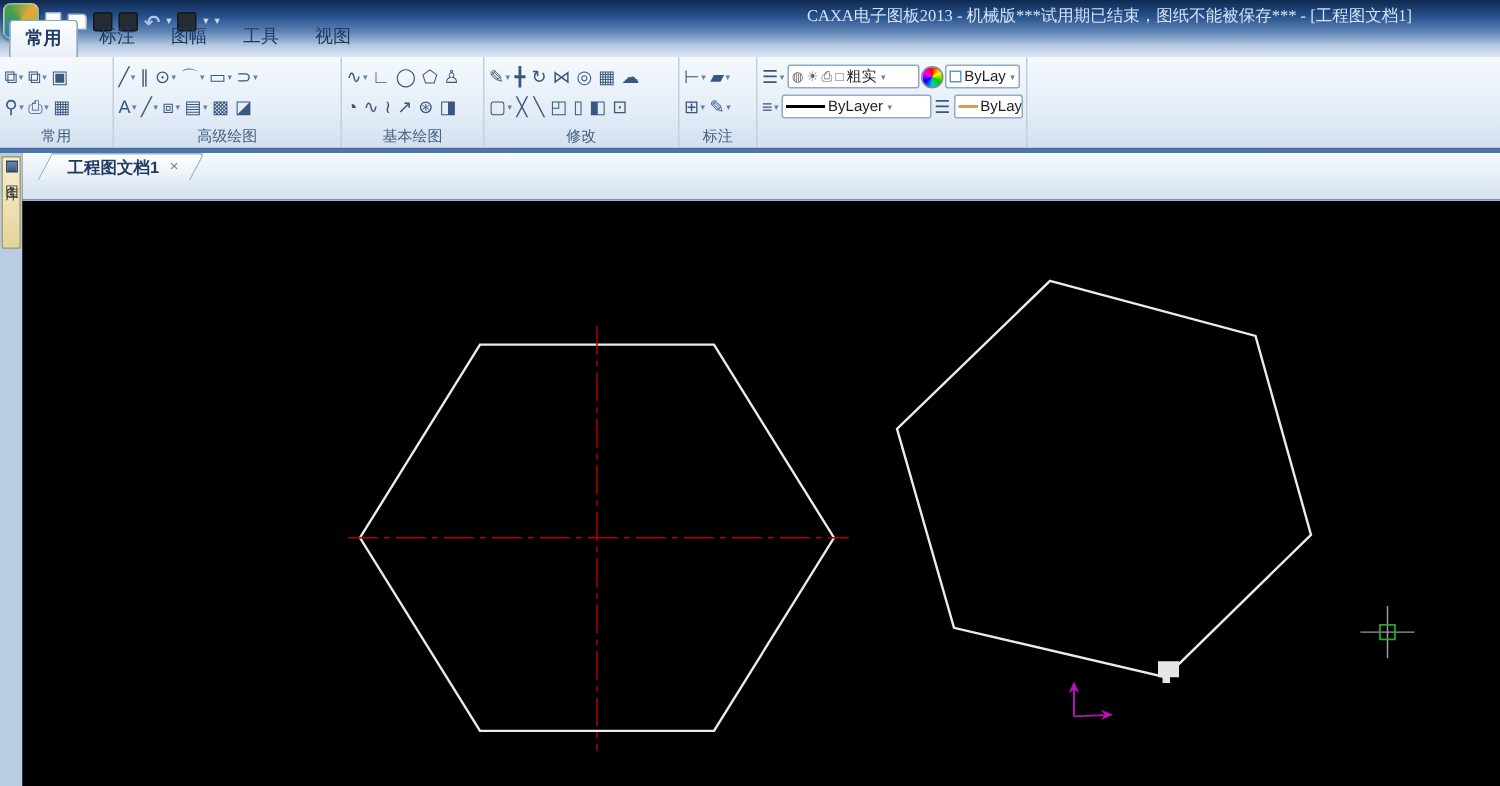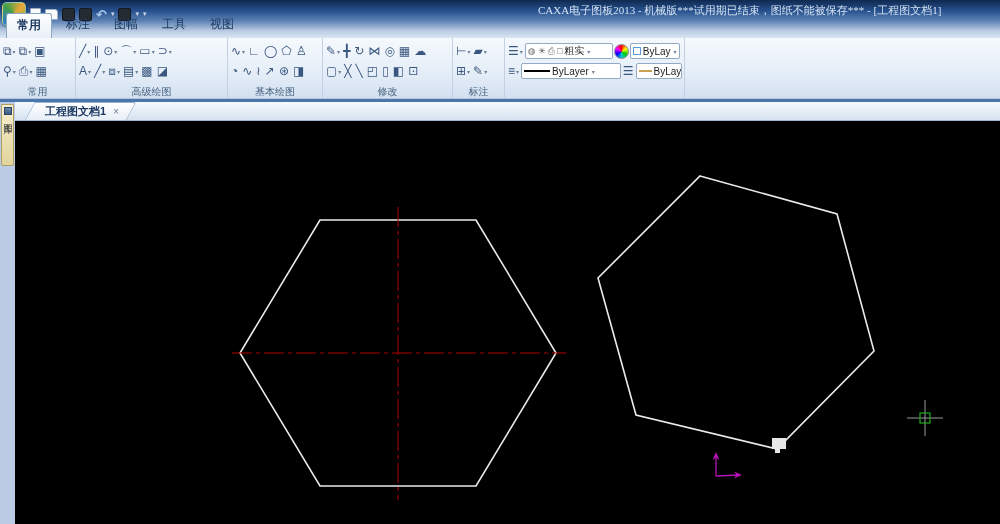--- a/index.html
+++ b/index.html
@@ -47,21 +47,21 @@
 
   
   .workspace { display:flex; height:422px; }
   .leftstrip { width:15px; background:#b9cce3; position:relative; flex:0 0 auto; }
   .vtab { position:absolute; top:2px; left:1px; width:13px; height:62px;
     background:linear-gradient(#f7f0d0,#e3d49c); border:1px solid #b0a066; border-radius:0 0 2px 2px;
     display:flex; flex-direction:column; align-items:center; padding-top:2px; gap:2px; }
   .vtab-icon { width:8px; height:8px; background:linear-gradient(#6a86ac,#3c5a82); border:1px solid #2c4466; }
   .vtab-text { writing-mode:vertical-rl; font-size:9px; color:#333; }
   .main { flex:1; display:flex; flex-direction:column; }
-  .docbar { height:19px; background:linear-gradient(#f6fafe,#d5e2f0); border-bottom:1px solid #9db4cf; position:relative; }
+  .docbar { height:32px; background:linear-gradient(#f6fafe,#d5e2f0); border-bottom:1px solid #9db4cf; position:relative; }
   .doctab { position:absolute; left:10px; top:0; height:18px; display:flex; align-items:center;
     padding:0 8px 0 20px; font-size:11px; font-weight:bold; color:#1d3a63; }
   .doctab::before { content:""; position:absolute; inset:0; z-index:0;
     background:linear-gradient(#ffffff,#e7eef7); border:1px solid #9db4cf; border-bottom:none;
     border-radius:0 3px 0 0; transform:skewX(-28deg); transform-origin:bottom left; }
   .doctab > span { position:relative; z-index:1; }
   .closex { margin-left:7px; font-size:10px; color:#6b7f96; font-weight:normal; }
   .canvas { flex:1; background:#000; position:relative; }
   .canvas svg { position:absolute; inset:0; width:100%; height:100%; }
 </style>

